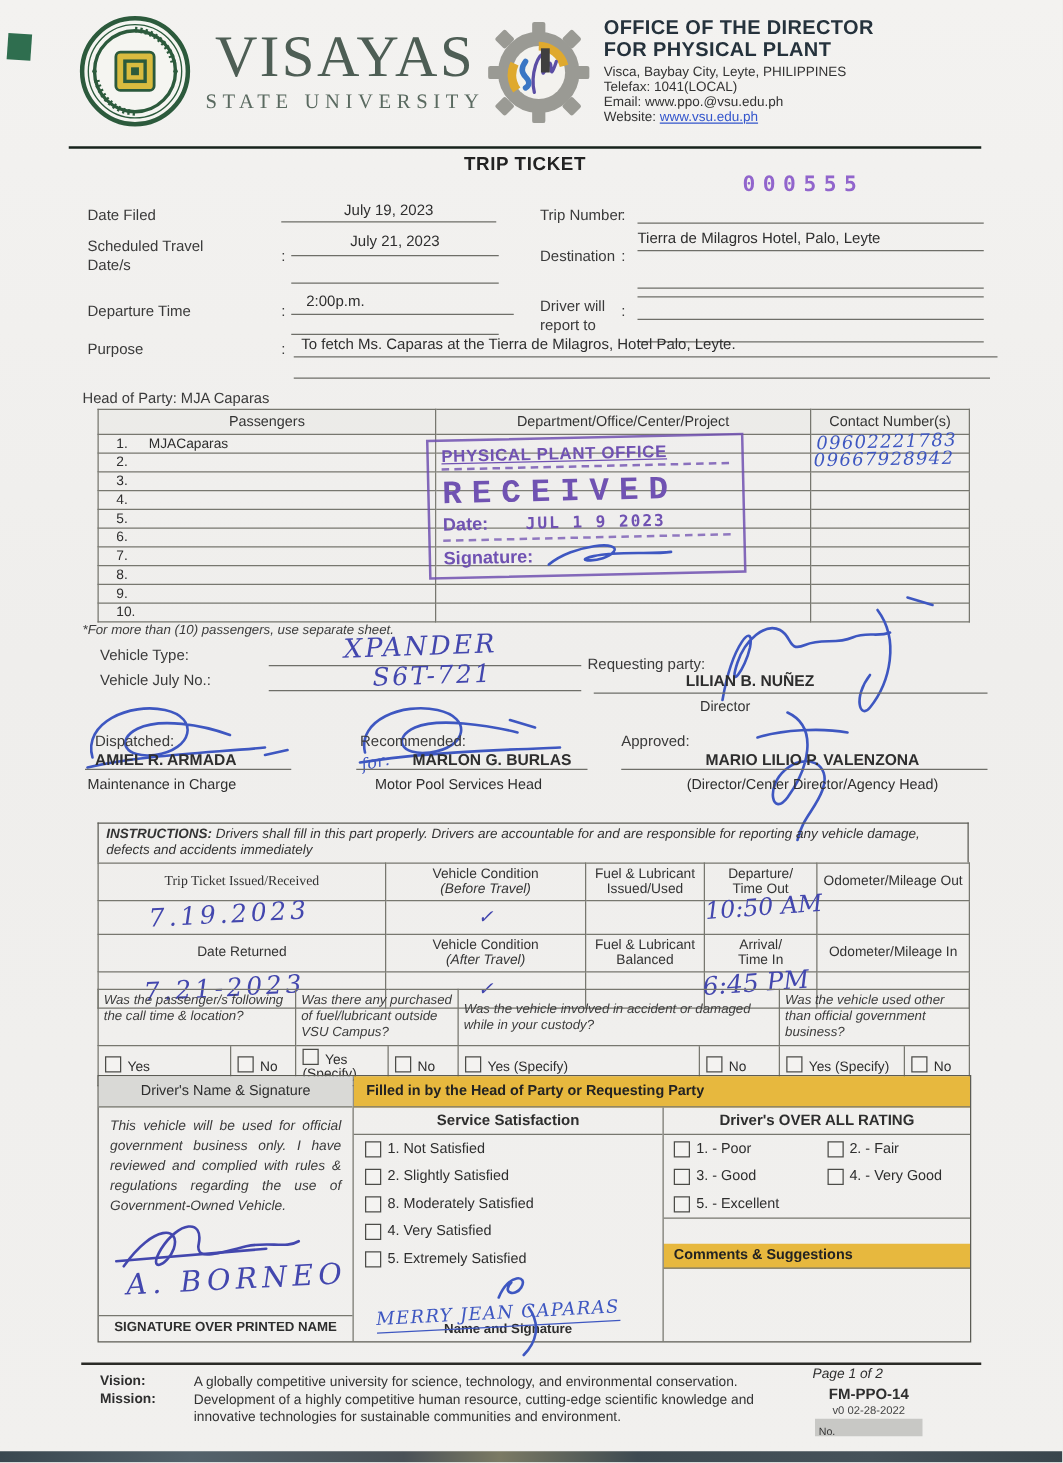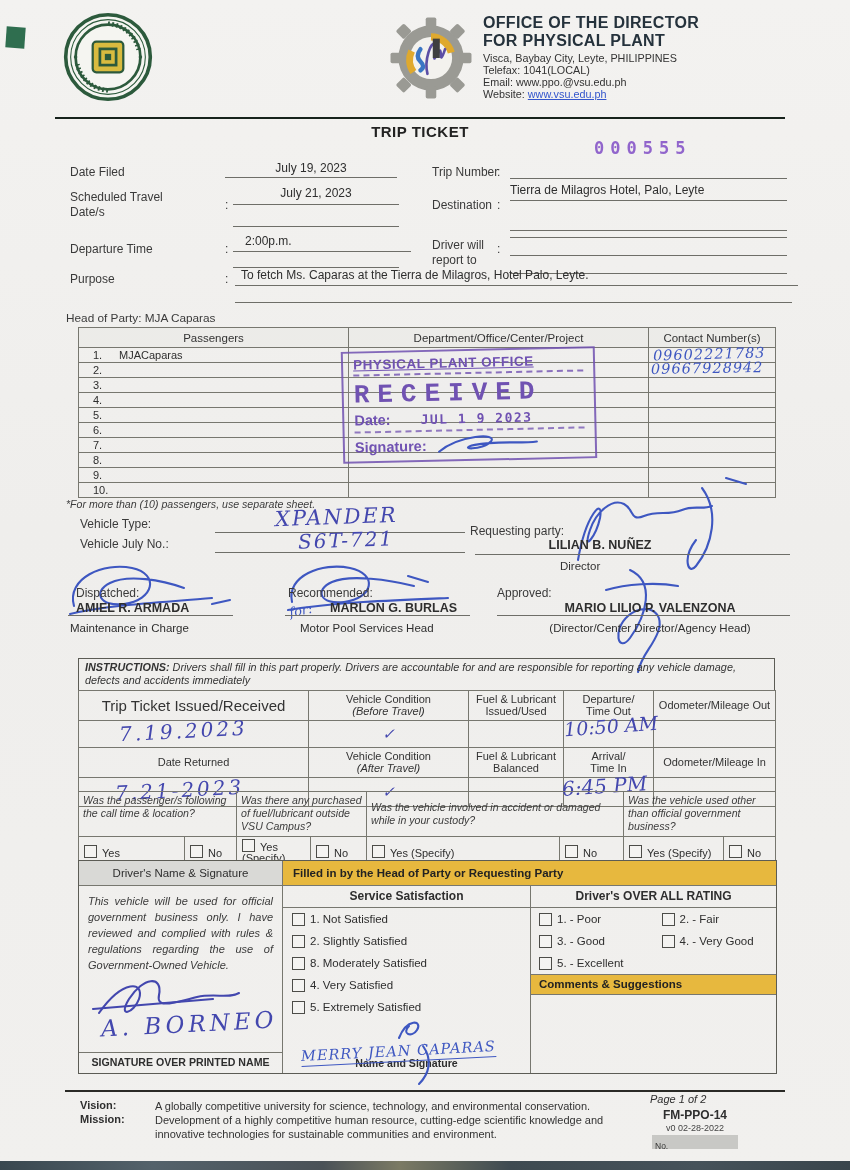--- a/index.html
+++ b/index.html
@@ -48,20 +48,24 @@
           <circle cx="14" cy="50" r="2"></circle>
           <circle cx="86" cy="50" r="2"></circle>
         </g>
       <rect x="33" y="33" width="34" height="34" rx="4" fill="#d9bb3f" stroke="#2c5a3c" stroke-width="2.5"></rect>
       <rect x="41" y="41" width="18" height="18" fill="none" stroke="#2c5a3c" stroke-width="3"></rect>
       <rect x="46.5" y="46.5" width="7" height="7" fill="#2c5a3c"></rect>
       <path d="M50 13 A37 37 0 0 1 84 42" fill="none" stroke="#2c5a3c" stroke-width="5" stroke-dasharray="2 2.6"></path>
       <path d="M50 87 A37 37 0 0 1 16 58" fill="none" stroke="#2c5a3c" stroke-width="5" stroke-dasharray="2 2.6"></path>
     </svg>
 
+    <div class="abs" style="left:106px;top:14px;width:230px;text-align:center;">
+      <div style="font-family:'Liberation Serif',serif;font-size:47px;line-height:48px;letter-spacing:2px;color:#4e5e55;">VISAYAS</div>
+      <div style="font-family:'Liberation Serif',serif;font-size:16.5px;letter-spacing:4.5px;color:#5a6a60;margin-top:1px;">STATE UNIVERSITY</div>
+    </div>
 
     <svg class="abs" style="left:332px;top:6px;" width="88" height="88" viewBox="0 0 100 100">
       <g fill="#9a9a94">
         <circle cx="50" cy="50" r="30" fill="none" stroke="#9a9a94" stroke-width="14"></circle>
         <g>
           <rect x="44" y="4" width="12" height="14" rx="2"></rect>
             <rect x="44" y="82" width="12" height="14" rx="2"></rect>
           <rect x="4" y="44" width="14" height="12" rx="2"></rect>
             <rect x="82" y="44" width="14" height="12" rx="2"></rect>
           <rect x="13" y="13" width="13" height="13" rx="2" transform="rotate(45 19 19)"></rect>
@@ -275,21 +279,21 @@
     <table style="width:697px;border:1.4px solid #5c5c55;">
       <colgroup>
           <col style="width:230px">
           <col style="width:160px">
           <col style="width:95px">
           <col style="width:90px">
           <col style="width:122px">
         </colgroup>
       <tbody>
           <tr style="height:30px;">
-        <td class="hdrcell" style="font-size:15px;">Trip Ticket Issued/Received</td>
+        <td class="hdrcell" style="font-size:11px;font-family:Liberation Serif, serif;">Trip Ticket Issued/Received</td>
         <td class="hdrcell" style="font-size:11px;"><span>Vehicle Condition</span><br><span style="font-style:italic;">(Before Travel)</span></td>
         <td class="hdrcell" style="font-size:11px;"><span>Fuel &amp; Lubricant</span><br><span>Issued/Used</span></td>
         <td class="hdrcell" style="font-size:11px;"><span>Departure/</span><br><span>Time Out</span></td>
         <td class="hdrcell" style="font-size:11px;">Odometer/Mileage Out</td>
       </tr>
       <tr style="height:27px;">
         <td style="position:relative;">
               <span class="ink" style="position:absolute;left:40px;top:-2px;font-size:20px;letter-spacing:3px;transform:rotate(-3deg);white-space:nowrap;">7.19.2023</span>
             </td>
         <td style="text-align:center;"><span class="ink" style="font-size:15px;">✓</span></td>
@@ -419,21 +423,21 @@
                 <span class="cb"></span>
                 <span>4. - Very Good</span>
               </div>
           </div>
           <div style="display:flex;height:22px;align-items:center;border-bottom:1px solid #77776f;">
             <div class="ritem" style="padding-left:8px;">
                 <span class="cb"></span>
                 <span>5. - Excellent</span>
               </div>
           </div>
-          <div class="gold" style="height:19px;line-height:19px;padding-left:8px;font-size:11.5px;font-weight:bold;border-bottom:1px solid #77776f;color:#222;">Comments &amp; Suggestions</div>
+          <div class="gold" style="height:19px;line-height:19px;padding-left:8px;font-size:11.5px;font-weight:bold;border-bottom:1px solid #77776f;color:#222;margin-top:20px;">Comments &amp; Suggestions</div>
           <div style="flex:1;"></div>
         </div>
       </div>
     </div>
   </div>
 
   <div class="abs" style="left:65px;top:1090px;width:720px;height:1.8px;background:#2a2a26;"></div>
   <div class="abs" style="left:80px;top:1099px;font-size:11px;font-weight:bold;">Vision:</div>
   <div class="abs" style="left:80px;top:1113px;font-size:11px;font-weight:bold;">Mission:</div>
   <div class="abs" style="left:155px;top:1099px;width:470px;font-size:11px;line-height:14px;color:#333;">A globally competitive university for science, technology, and environmental conservation.</div>

